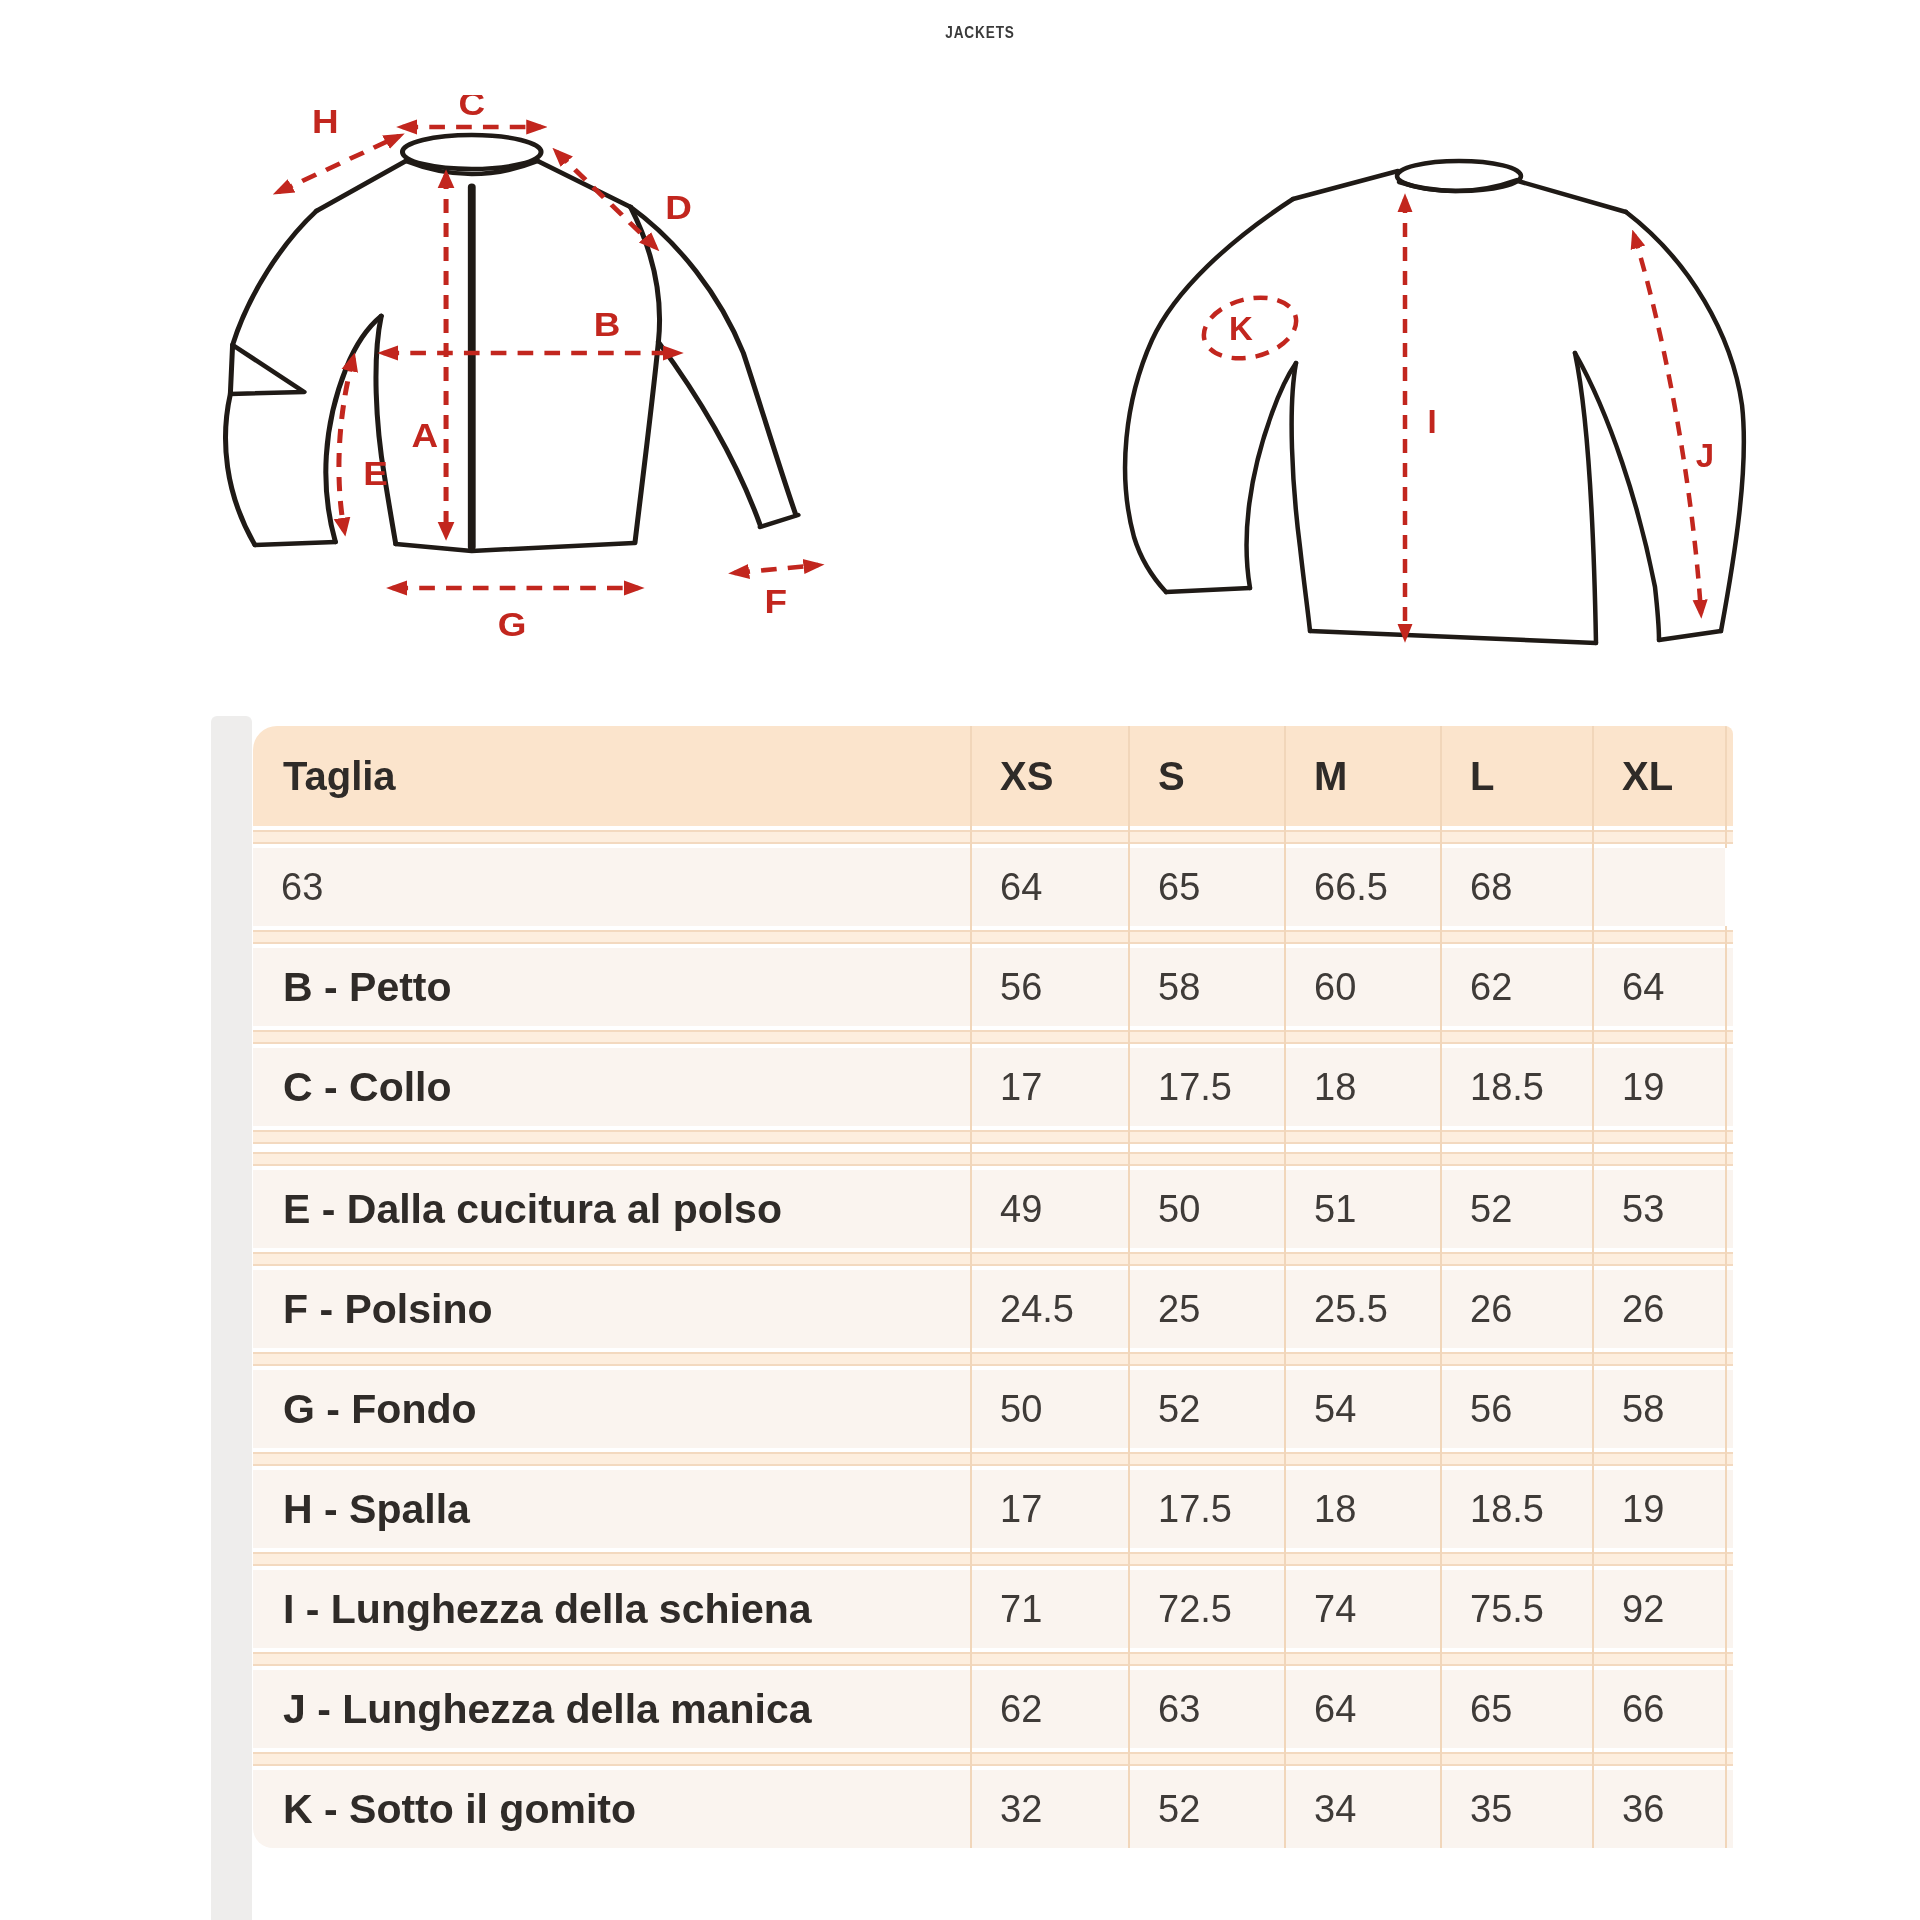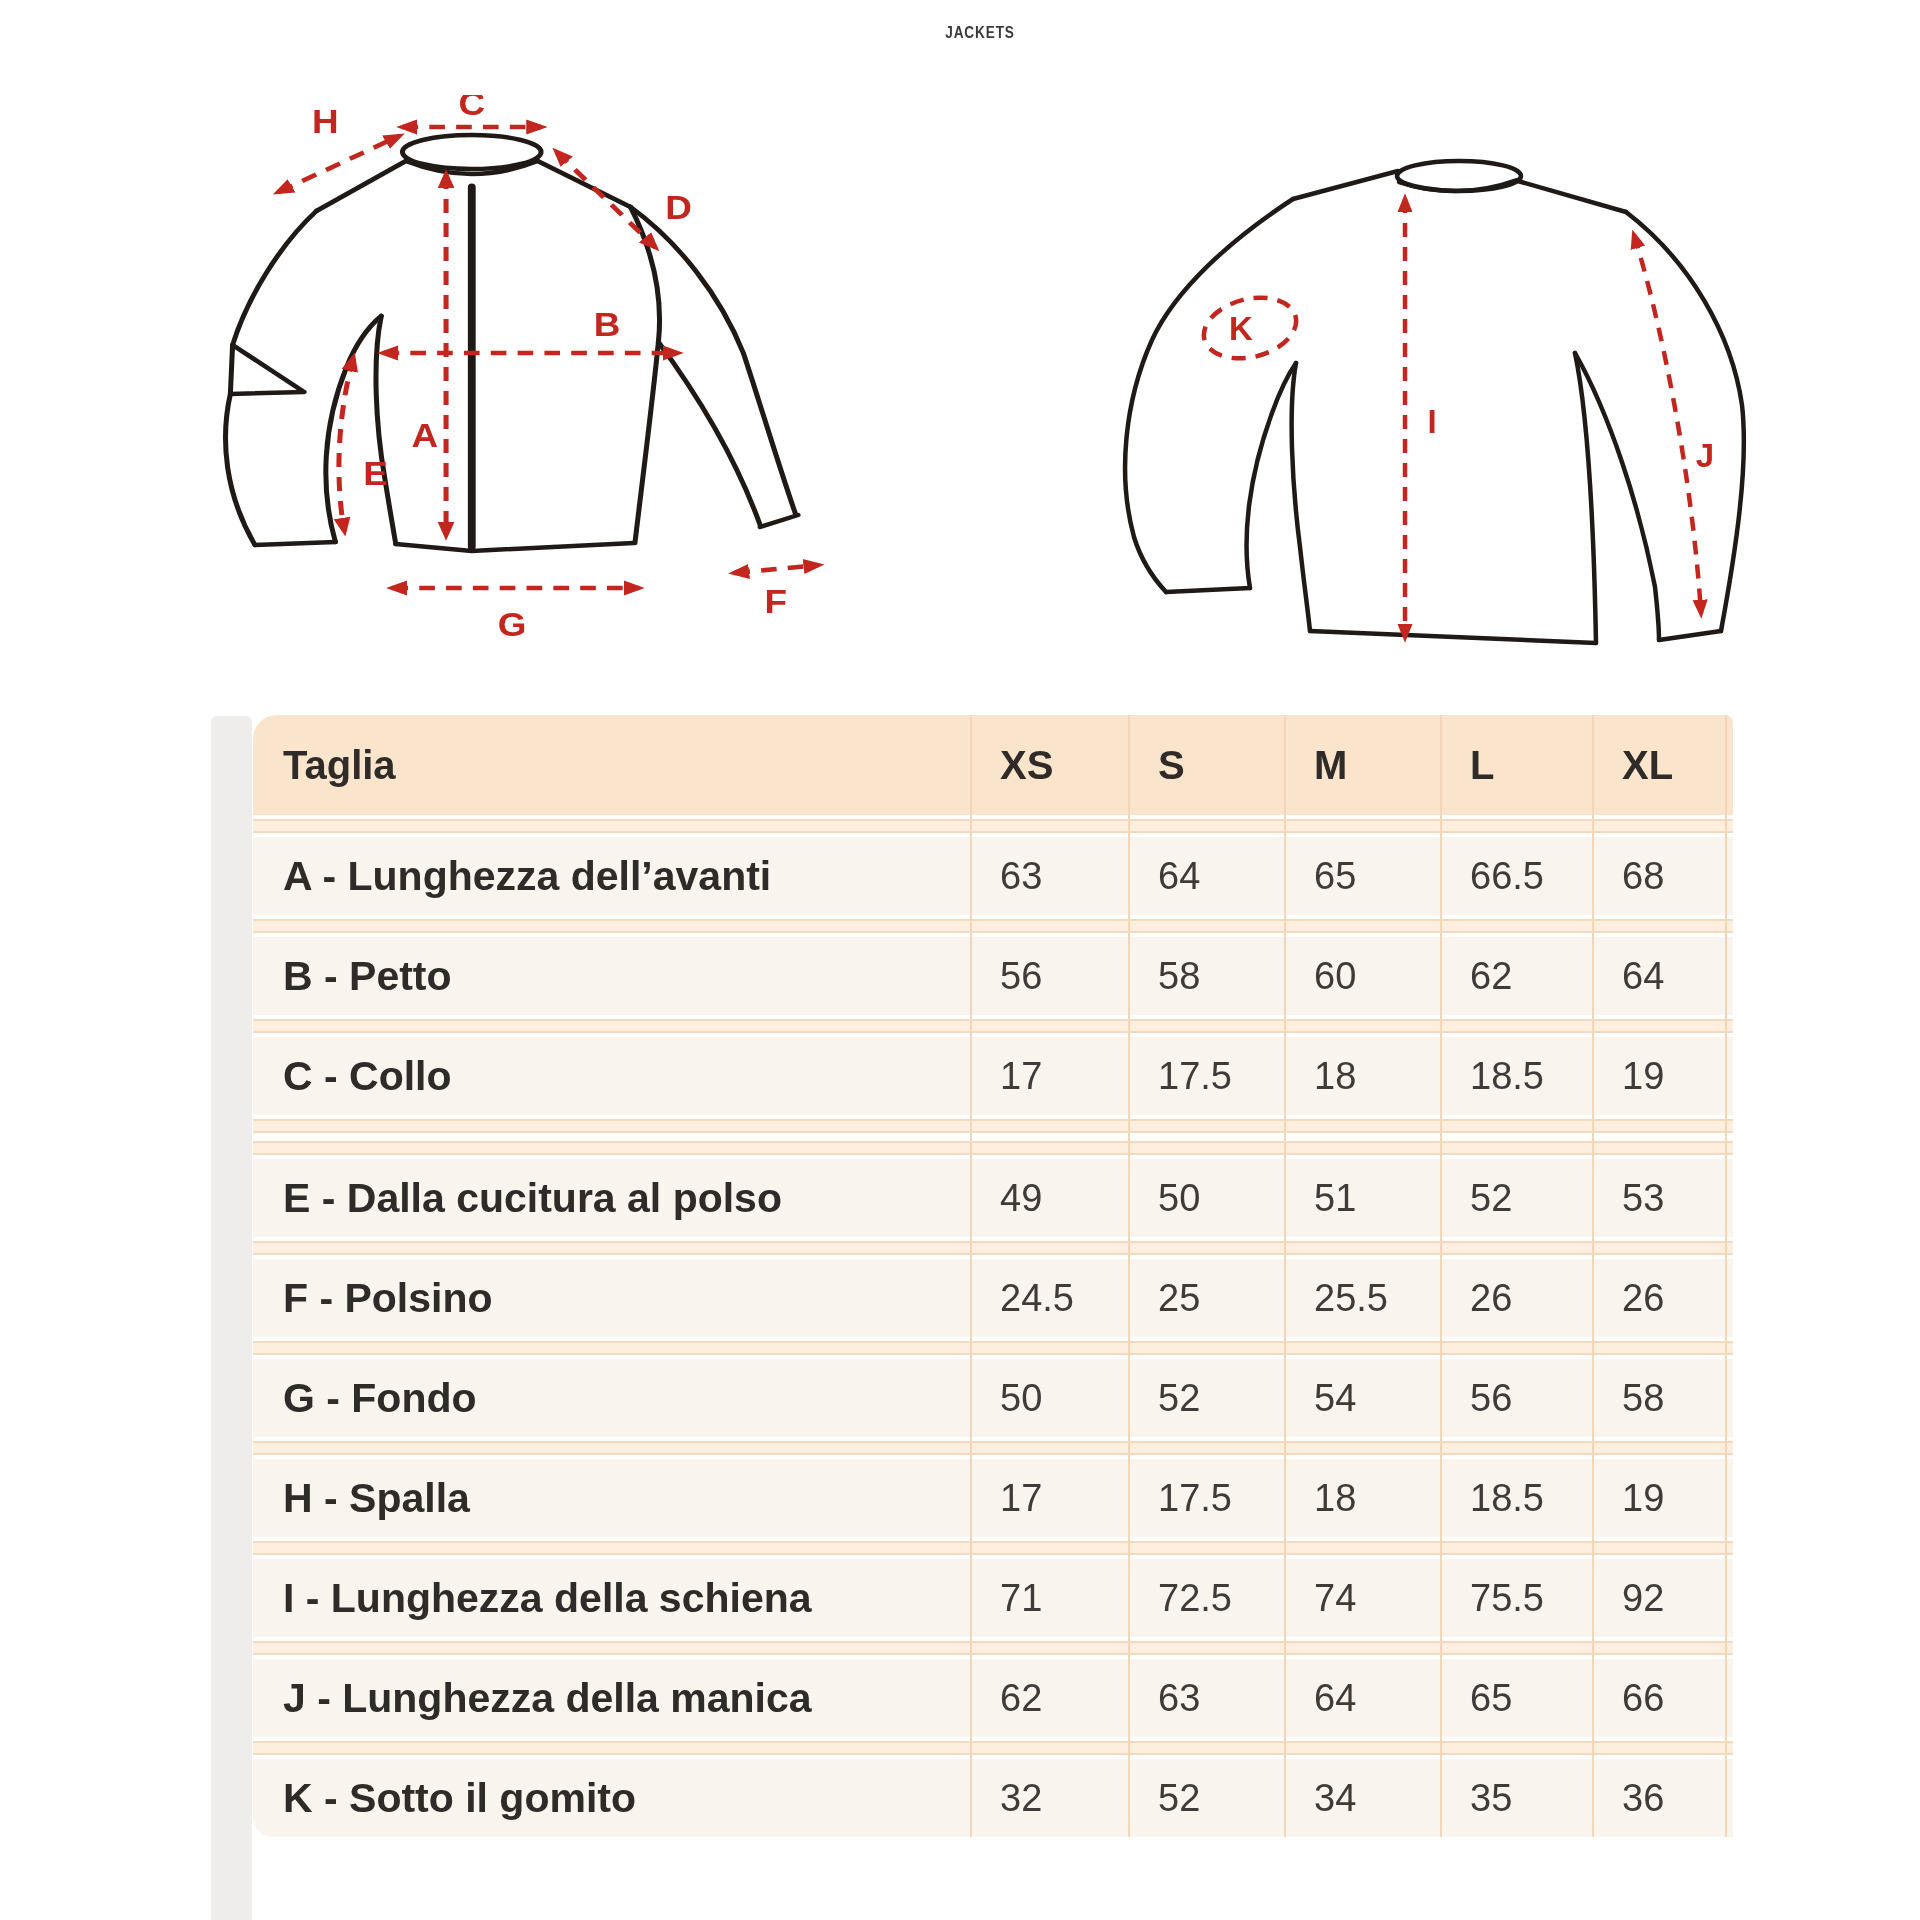--- a/index.html
+++ b/index.html
@@ -16,21 +16,21 @@
 
   .table-left-gutter{position:absolute;left:211px;top:716px;width:41px;height:1204px;
     background:#eeedec;border-radius:6px 6px 0 0;}
 
   .size-table{position:absolute;left:253px;top:715px;width:1480px;}
   .grid{display:grid;grid-template-columns:717px 158px 156px 156px 152px 133px 8px;}
   .grid > *{box-sizing:border-box;border-left:2px solid #f1d6ba;}
   .grid > :first-child{border-left:none;}
 
   .thead > *{height:100px;background:#fbe4cc;display:flex;align-items:center;
-    padding-left:28px;font-weight:bold;font-size:40px;color:#2f2b28;}
+    padding-left:28px;font-weight:bold;font-size:40px;color:#2f2b28;margin-top:11px;}
   .thead > :first-child{border-radius:24px 0 0 0;padding-left:30px;}
   .thead > :last-child{border-radius:0 10px 0 0;padding-left:0;}
 
   .spacer > *{height:22px;padding:0;
     background:linear-gradient(to bottom,#ffffff 0 4px,#f3d9bf 4px 6px,
       #fdeede 6px 16px,#f3d9bf 16px 18px,#ffffff 18px 22px);}
 
   .trow > *{height:78px;background:#faf4ef;display:flex;align-items:center;
     padding-left:28px;font-size:38px;color:#3f3b38;}
   .trow > .label{font-weight:bold;font-size:41px;color:#2f2b28;padding-left:30px;}
@@ -137,21 +137,20 @@
   <div class="grid spacer">
     <div></div>
         <div></div>
         <div></div>
         <div></div>
         <div></div>
         <div></div>
         <div></div>
   </div>
   <div class="grid trow">
-    <div class="label">A - Lunghezza dell’avanti</div>
     <div class="val">63</div>
     <div class="val">64</div>
     <div class="val">65</div>
     <div class="val">66.5</div>
     <div class="val">68</div>
     <div class="sliver"></div>
   </div>
 
   <div class="grid spacer">
     <div></div>

